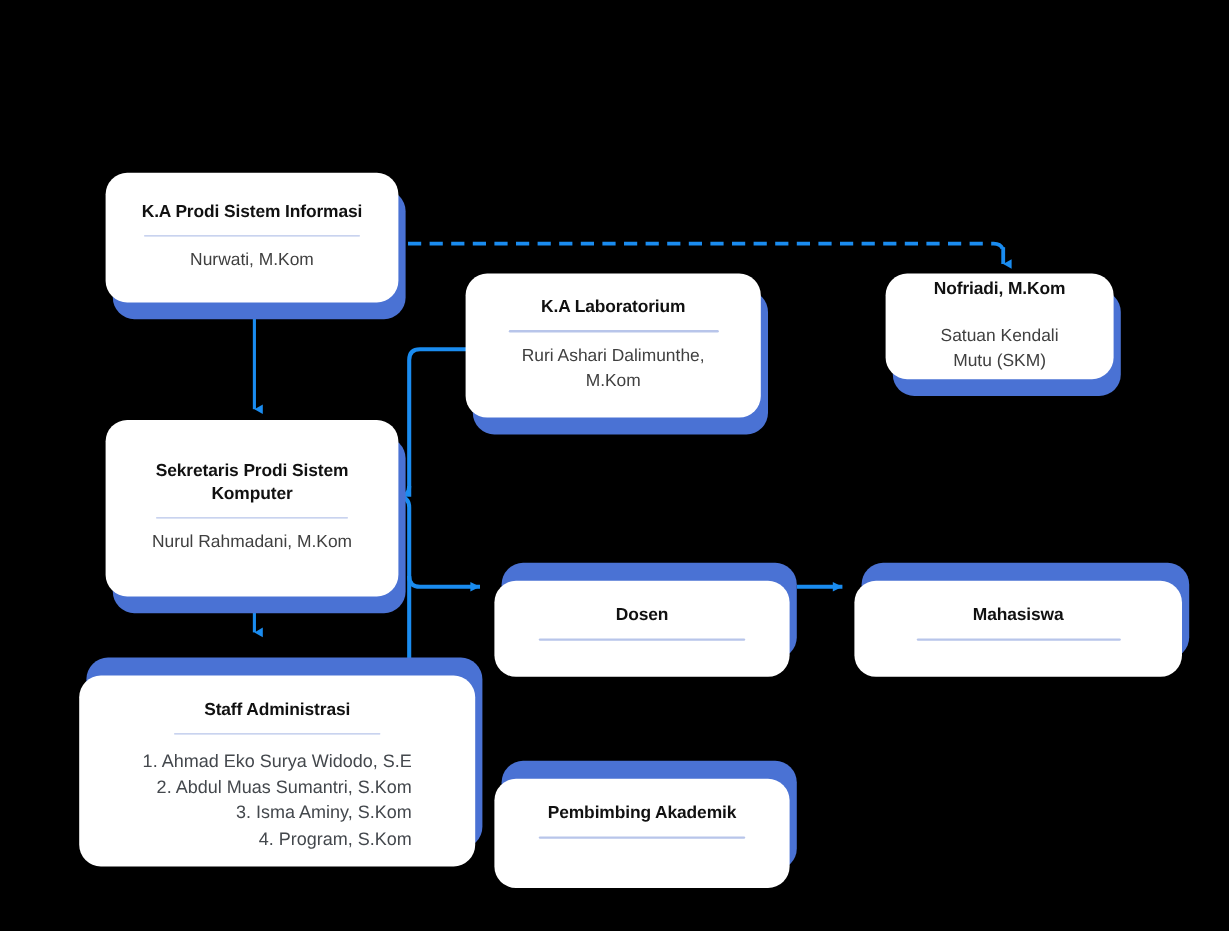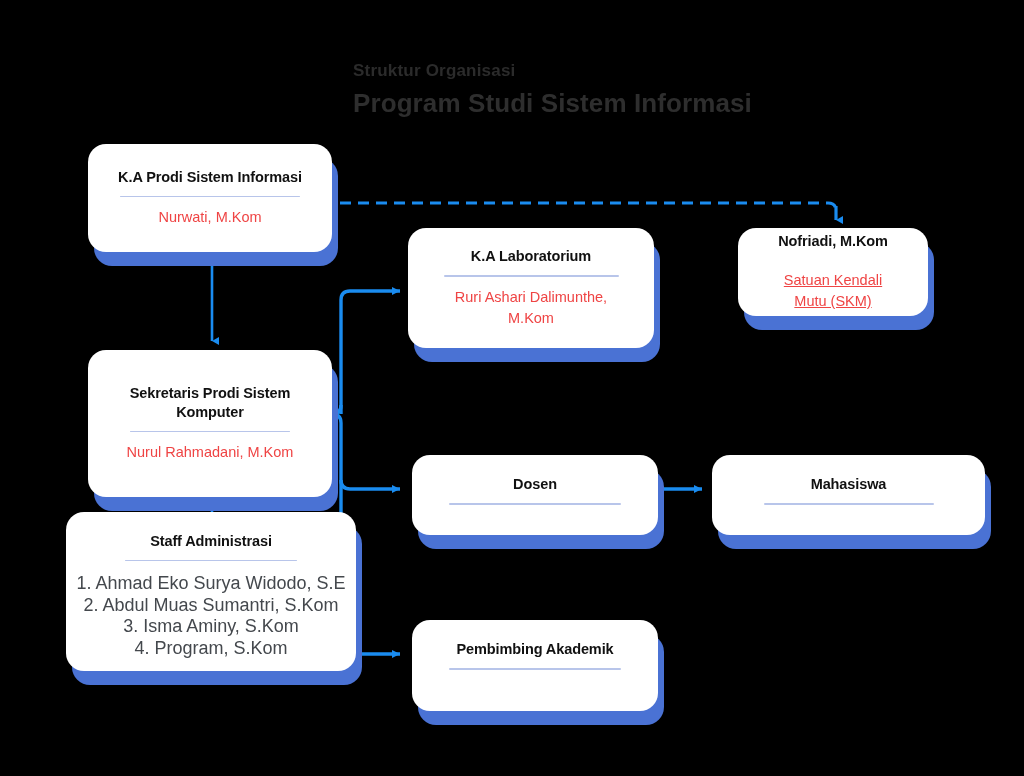--- a/index.html
+++ b/index.html
@@ -68,51 +68,52 @@
     display: flex;
     flex-direction: column;
     align-items: center;
     justify-content: center;
     padding: 12px 14px;
     overflow: hidden;
   }
   .node .card.pad-top {
     justify-content: flex-start;
     padding-top: 20px;
+    margin-top: 29px;
   }
 
   .card-title {
     font-size: 14.5px;
     font-weight: bold;
     color: #111111;
     text-align: center;
     line-height: 19px;
     letter-spacing: -0.1px;
   }
   .card-divider {
     height: 1.5px;
     background: #b8c5ea;
     margin: 9px 0 0 0;
     border-radius: 1px;
   }
   .card-sub {
     font-size: 14.5px;
-    color: #ef4444;
+    color: #404040;
     text-align: center;
     line-height: 21px;
     margin-top: 10px;
   }
   .card-sub.empty { margin: 0; }
 
   .card-list {
     margin-top: 12px;
-    font-size: 18px;
+    font-size: 15px;
     color: #44484d;
     line-height: 21.5px;
-    text-align: center;
+    text-align: right;
     align-self: center;
     list-style: none;
     counter-reset: staff;
   }
   .card-list li {
     counter-increment: staff;
     white-space: nowrap;
   }
   .card-list li::before {
     content: counter(staff) ". ";
@@ -125,24 +126,20 @@
     width: 1024px;
     height: 776px;
     pointer-events: none;
   }
 </style>
 </head>
 <body>
 
 <div id="stage">
 
-  <div id="heading">
-    <div class="eyebrow">Struktur Organisasi</div>
-    <div class="headline">Program Studi Sistem Informasi</div>
-  </div>
 
   <svg id="wires" viewBox="0 0 1024 776">
     <defs>
       <marker id="arrowDown" markerWidth="10" markerHeight="10" refX="5" refY="8" orient="auto" markerUnits="userSpaceOnUse">
         <path d="M1,1 L5,8 L9,1 Z" fill="#1a8cf0"></path>
       </marker>
       <marker id="arrowRight" markerWidth="11" markerHeight="10" refX="9" refY="5" orient="auto" markerUnits="userSpaceOnUse">
         <path d="M1,1 L9,5 L1,9 Z" fill="#1a8cf0"></path>
       </marker>
     </defs>
@@ -176,49 +173,49 @@
 
   <div class="node" style="left:88px; top:350px; width:244px; height:147px;">
     <div class="shadow"></div>
     <div class="card">
       <div class="card-title" style="max-width:175px;">Sekretaris Prodi Sistem Komputer</div>
       <div class="card-divider" style="width:160px;"></div>
       <div class="card-sub">Nurul Rahmadani, M.Kom</div>
     </div>
   </div>
 
-  <div class="node" style="left:66px; top:512px; width:290px; height:159px;">
+  <div class="node" style="left:66px; top:534px; width:330px; height:159px;">
     <div class="shadow"></div>
     <div class="card pad-top">
       <div class="card-title">Staff Administrasi</div>
       <div class="card-divider" style="width:172px;"></div>
       <ul class="card-list">
         <li>Ahmad Eko Surya Widodo, S.E</li>
         <li>Abdul Muas Sumantri, S.Kom</li>
         <li>Isma Aminy, S.Kom</li>
         <li>Program, S.Kom</li>
       </ul>
     </div>
   </div>
 
-  <div class="node" style="left:408px; top:228px; width:246px; height:120px;">
+  <div class="node" style="left:388px; top:228px; width:246px; height:120px;">
     <div class="shadow"></div>
     <div class="card">
       <div class="card-title">K.A Laboratorium</div>
       <div class="card-divider" style="width:175px;"></div>
       <div class="card-sub" style="max-width:172px;">Ruri Ashari Dalimunthe, M.Kom</div>
     </div>
   </div>
 
   <div class="node" style="left:738px; top:228px; width:190px; height:88px;">
     <div class="shadow"></div>
     <div class="card">
       <div class="card-title">Nofriadi, M.Kom</div>
       <div class="card-divider" style="width:153px;"></div>
-      <div class="card-sub" style="max-width:120px;text-decoration:underline;">Satuan Kendali Mutu (SKM)</div>
+      <div class="card-sub" style="max-width:120px;">Satuan Kendali Mutu (SKM)</div>
     </div>
   </div>
 
   <div class="node" style="left:412px; top:455px; width:246px; height:80px;">
     <div class="shadow"></div>
     <div class="card pad-top">
       <div class="card-title">Dosen</div>
       <div class="card-divider" style="width:172px;"></div>
       <div class="card-sub empty"></div>
     </div>

